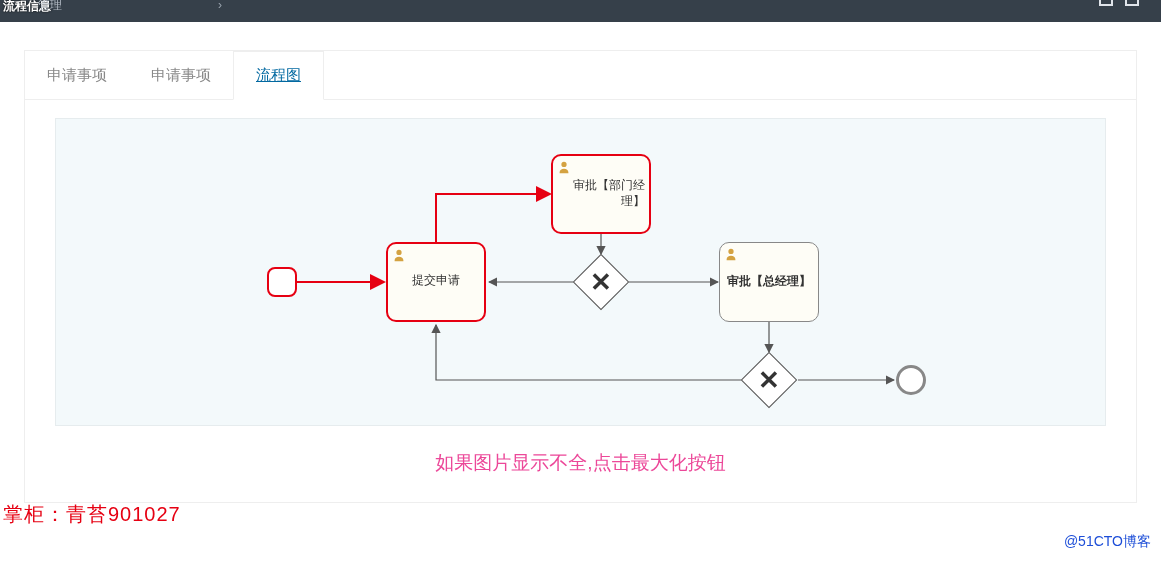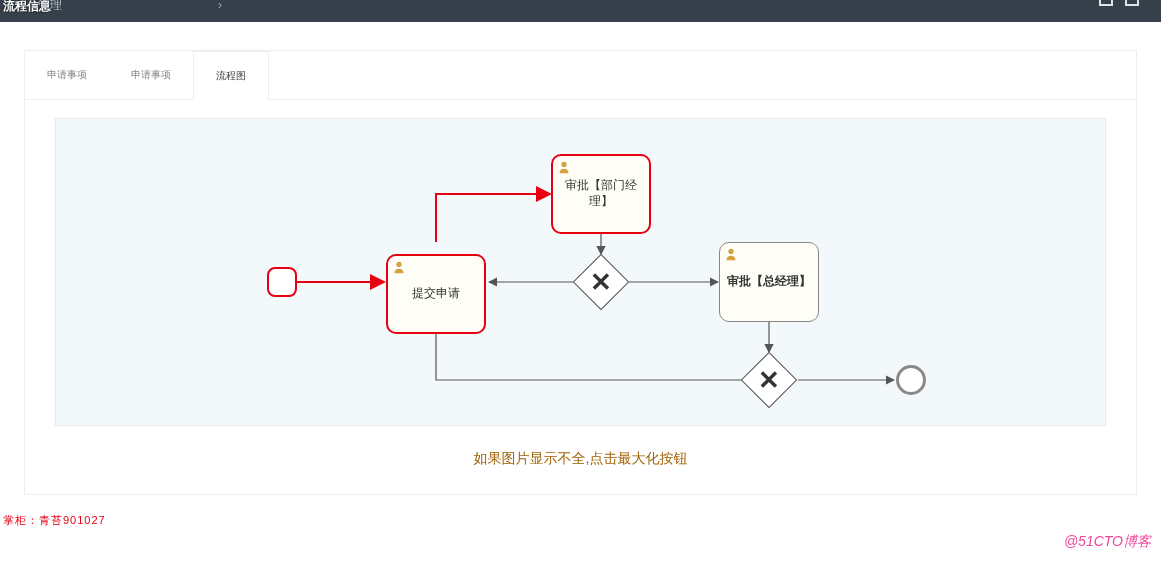--- a/index.html
+++ b/index.html
@@ -58,76 +58,76 @@
     .tabs {
       display: flex;
       align-items: stretch;
       height: 48px;
     }
     .tab {
       padding: 0 22px;
       display: flex;
       align-items: center;
       color: #888;
-      font-size: 10px;
+      font-size: 15px;
       cursor: pointer;
       text-align: center;
     }
     .tab.active {
-      color: #404040;
+      color: #0369a1;
       border: 1px solid #eee;
       border-bottom: 1px solid #fff;
       margin-bottom: -1px;
       background: #fff;
+      text-decoration: underline;
     }
     .content {
       border-top: 1px solid #eee;
       padding: 18px 30px 26px 30px;
     }
     .diagram-box {
       background: #f3f9fb;
       border: 1px solid #e6ecee;
       height: 308px;
       position: relative;
     }
     .hint {
       text-align: center;
-      color: #a16207;
-      font-size: 14px;
+      color: #ec4899;
+      font-size: 19px;
       margin-top: 24px;
       font-weight: 500;
     }
     .owner-label {
       position: absolute;
       bottom: 35px;
       left: 3px;
       color: #e60012;
-      font-size: 11px;
+      font-size: 20px;
       letter-spacing: 1px;
     }
     .watermark {
       position: absolute;
       bottom: 12px;
       right: 10px;
-      color: #ec4899;
+      color: #1d4ed8;
       font-size: 14px;
-      font-style: italic;
     }
     
     .node-task {
       position: absolute;
       width: 100px;
       height: 80px;
       background: #fefdf6;
       border: 1px solid #888;
       border-radius: 10px;
       display: flex;
       align-items: center;
       justify-content: center;
-      text-align: center;
+      text-align: right;
       font-size: 12px;
       line-height: 1.3;
       padding: 4px;
     }
     .node-task.highlight {
       border: 2.5px solid #e60012;
     }
     .user-icon {
       position: absolute;
       top: 4px;
@@ -219,21 +219,21 @@
 
         <line x1="713" y1="203" x2="713" y2="233" stroke="#555" stroke-width="1.2" marker-end="url(#arr-blk)"></line>
 
         <line x1="742" y1="261" x2="838" y2="261" stroke="#555" stroke-width="1.2" marker-end="url(#arr-blk)"></line>
 
         <polyline points="685,261 380,261 380,206" fill="none" stroke="#555" stroke-width="1.2" marker-end="url(#arr-blk)"></polyline>
       </svg>
 
       <div class="start-event" style="left:211px; top:148px;"></div>
 
-      <div class="node-task highlight" style="left:330px; top:135px;">
+      <div class="node-task highlight" style="left:330px; top:123px;font-family:Liberation Mono, monospace;">
         <span class="user-icon">
           <svg viewBox="0 0 16 16" width="14" height="14">
               <path fill="currentColor" d="M8 8a3 3 0 100-6 3 3 0 000 6zm-5 6c0-2.5 2.2-4 5-4s5 1.5 5 4v1H3v-1z"></path>
             </svg>
         </span>
         <span>提交申请</span>
       </div>
 
       <div class="node-task highlight" style="left:495px; top:35px;">
         <span class="user-icon">

